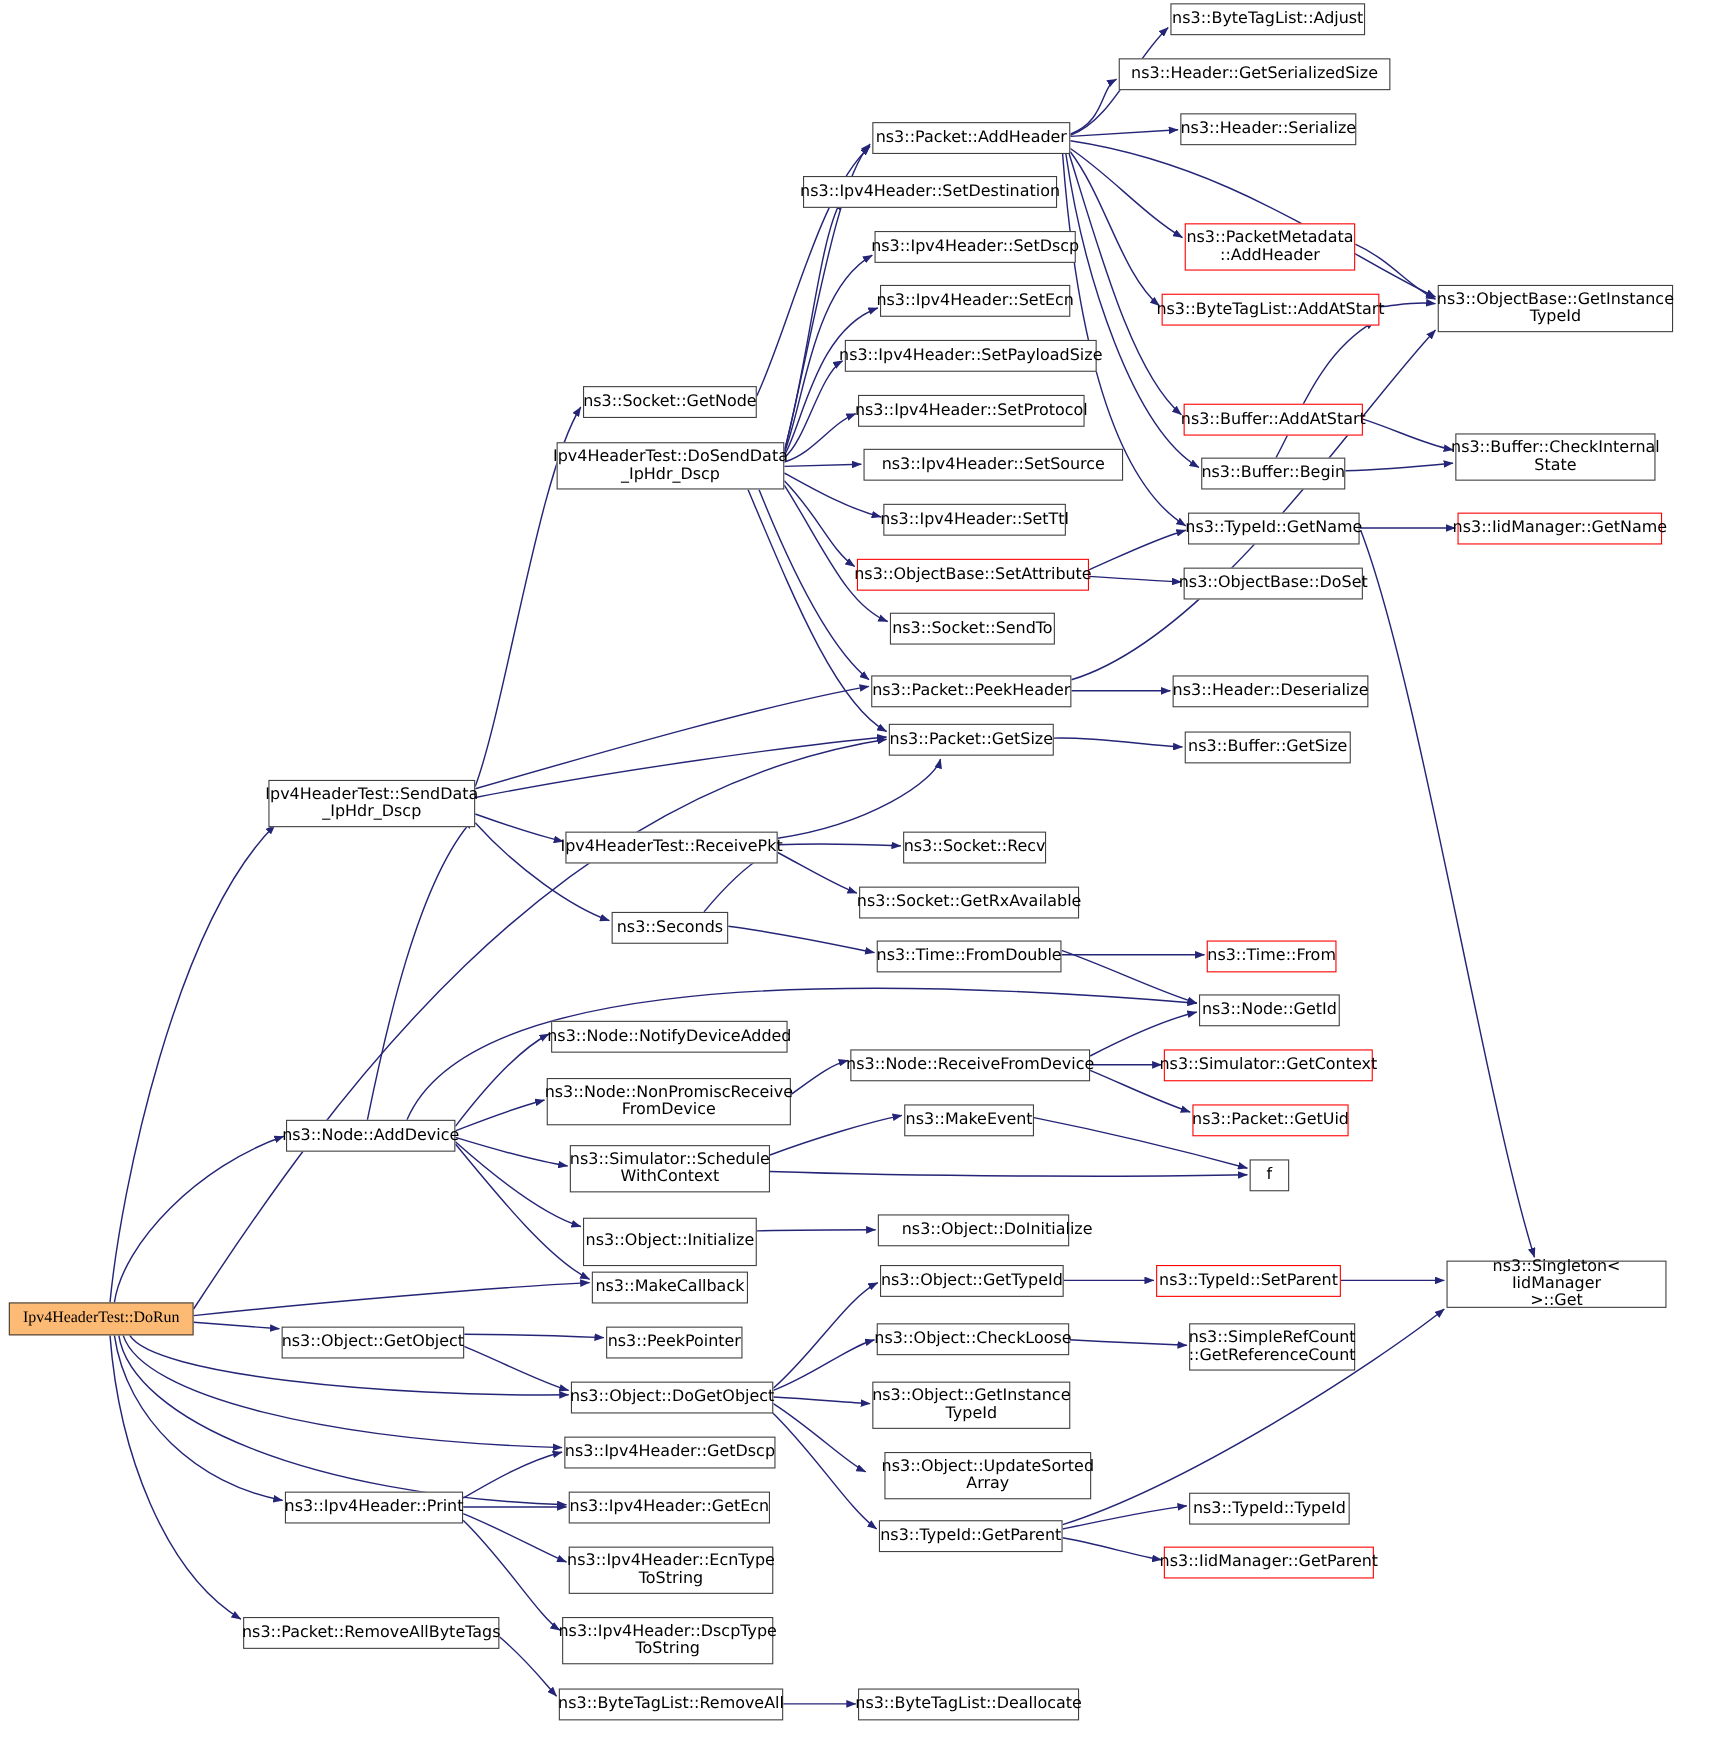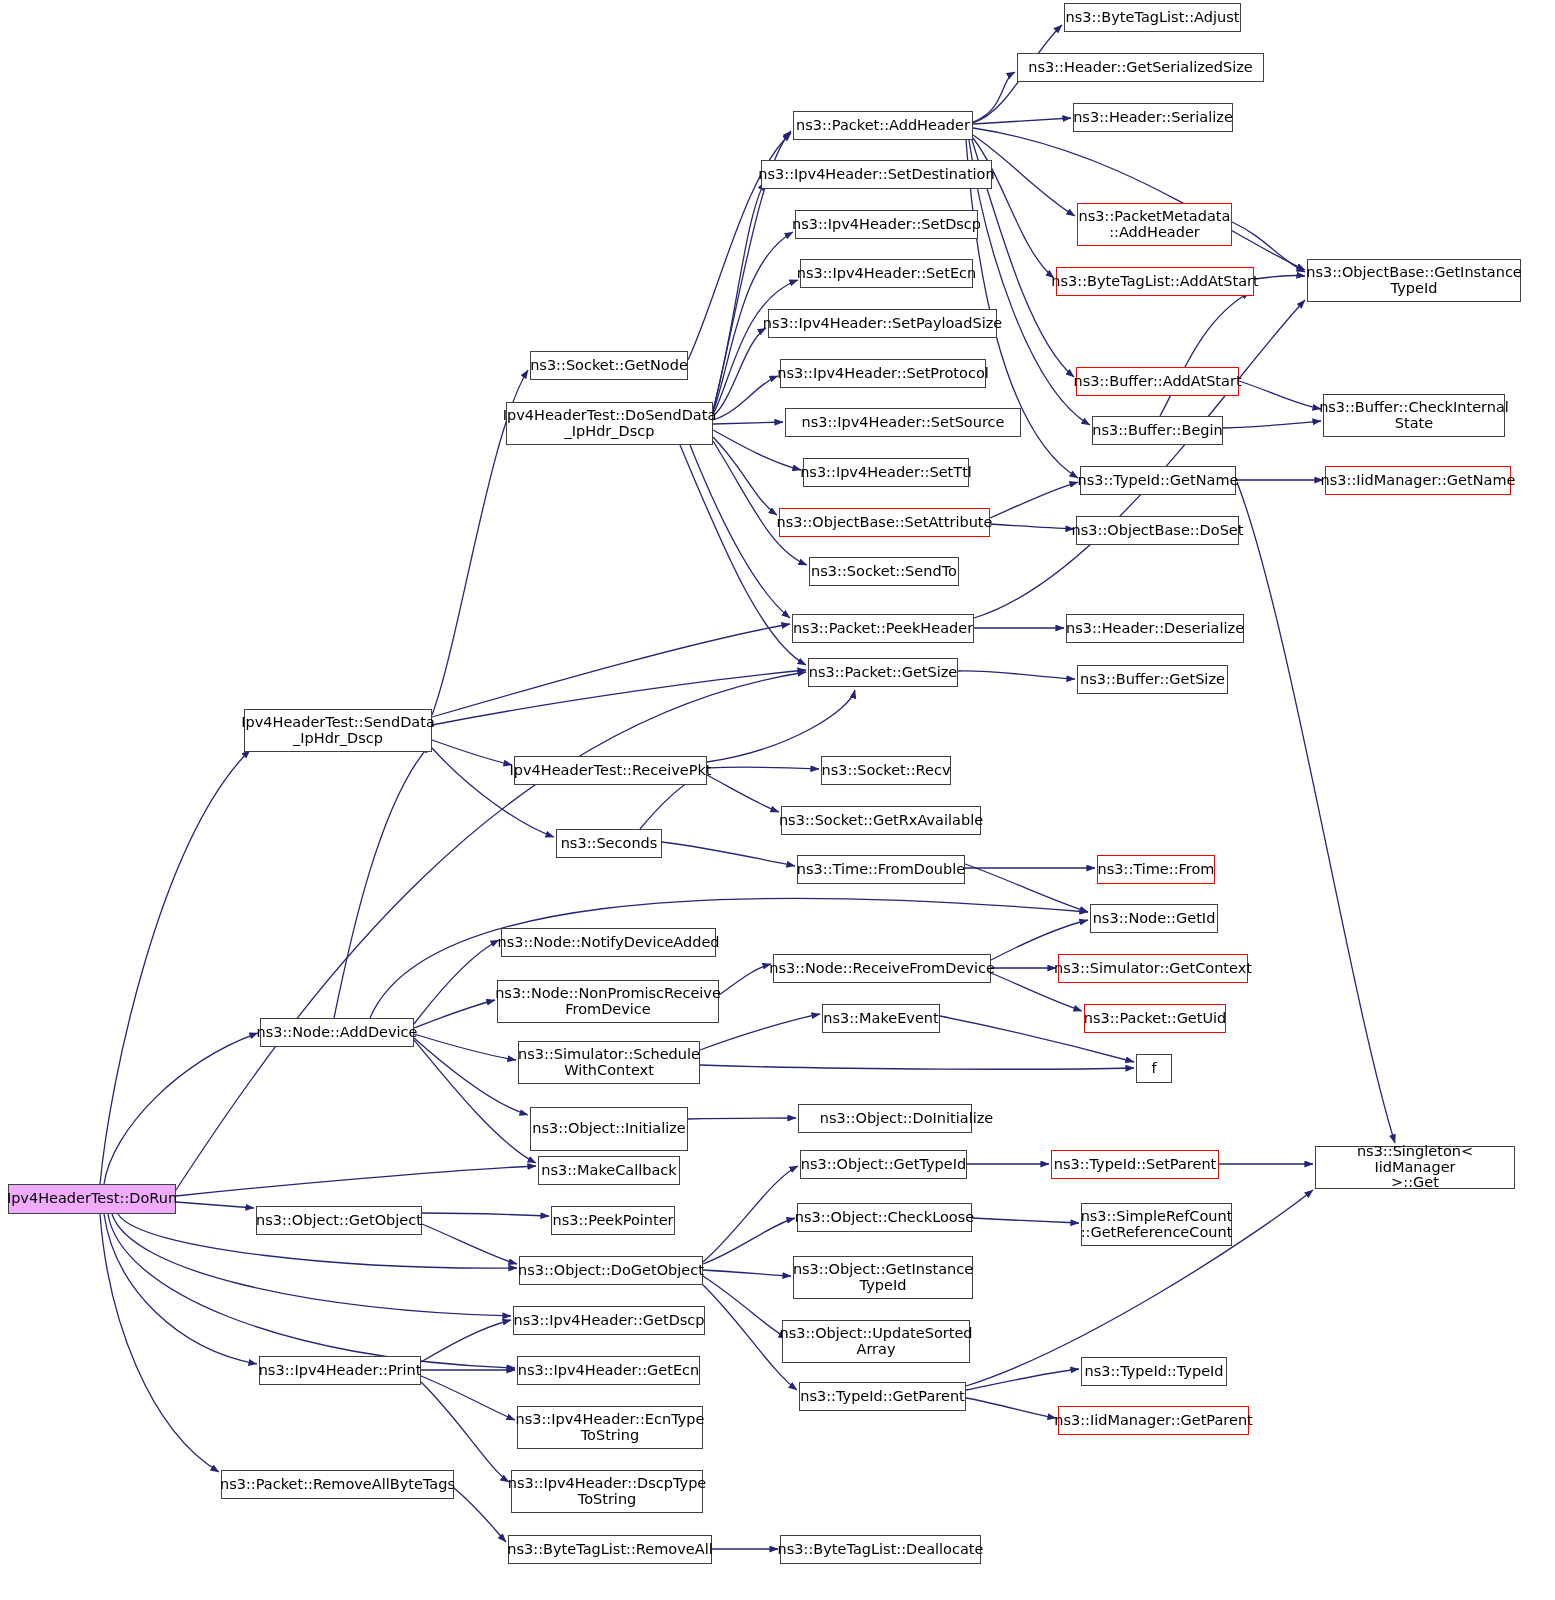--- a/index.html
+++ b/index.html
@@ -3,21 +3,21 @@
 <meta charset="utf-8">
 <style>
   html,body{margin:0;padding:0;background:#ffffff;}
   #canvas{position:relative;width:1555px;height:1600px;background:#ffffff;
           font-family:"DejaVu Sans","Liberation Sans",sans-serif;}
   svg#edges{position:absolute;left:0;top:0;width:1555px;height:1600px;overflow:visible;}
   .node{position:absolute;box-sizing:border-box;display:flex;align-items:center;
         justify-content:center;text-align:center;background:#ffffff;
         border:1px solid #000000;color:#000000;line-height:1.08;
         font-size:14.5px;white-space:pre-line;padding:0 4px;}
-  .node.root{background:#f0abfc;border:1px solid #404040;}
+  .node.root{background:#fdba74;border:1px solid #404040;font-family:Liberation Serif, serif;}
   .node.thick{border:1.6px solid #404040;}
   .node.red{border:1.6px solid #ff0000;}
   .node span{pointer-events:none;}
 </style>
 </head>
 <body>
 
 <div id="canvas">
   <svg id="edges">
     <defs>
@@ -117,21 +117,21 @@
         <path d="M422,1213 C470,1213 525,1215 549,1216" fill="none" stroke="#252577" stroke-width="1.3" marker-end="url(#ar)"></path>
         <path d="M422,1224 C460,1240 495,1258 517,1264" fill="none" stroke="#252577" stroke-width="1.3" marker-end="url(#ar)"></path>
       </g>
   </svg>
   <div id="node-layer">
       <div class="node root" style="left: 8px; top: 1184px; width: 168px; height: 30px;"><span>Ipv4HeaderTest::DoRun</span></div>
       <div class="node thick" style="left: 1064px; top: 3px; width: 177px; height: 29px;"><span>ns3::ByteTagList::Adjust</span></div>
       <div class="node thick" style="left: 1017px; top: 53px; width: 247px; height: 29px;"><span>ns3::Header::GetSerializedSize</span></div>
       <div class="node thick" style="left: 1073px; top: 103px; width: 160px; height: 29px;"><span>ns3::Header::Serialize</span></div>
       <div class="node thick" style="left: 793px; top: 111px; width: 180px; height: 29px;"><span>ns3::Packet::AddHeader</span></div>
-      <div class="node thick" style="left: 761px; top: 160px; width: 231px; height: 29px;"><span>ns3::Ipv4Header::SetDestination</span></div>
+      <div class="node thick" style="left: 730px; top: 160px; width: 231px; height: 29px;"><span>ns3::Ipv4Header::SetDestination</span></div>
       <div class="node thick" style="left: 795px; top: 210px; width: 183px; height: 29px;"><span>ns3::Ipv4Header::SetDscp</span></div>
       <div class="node thick" style="left: 800px; top: 259px; width: 173px; height: 29px;"><span>ns3::Ipv4Header::SetEcn</span></div>
       <div class="node thick" style="left: 768px; top: 309px; width: 229px; height: 29px;"><span>ns3::Ipv4Header::SetPayloadSize</span></div>
       <div class="node thick" style="left: 780px; top: 359px; width: 206px; height: 29px;"><span>ns3::Ipv4Header::SetProtocol</span></div>
       <div class="node thick" style="left: 785px; top: 408px; width: 236px; height: 29px;"><span>ns3::Ipv4Header::SetSource</span></div>
       <div class="node thick" style="left: 803px; top: 458px; width: 166px; height: 29px;"><span>ns3::Ipv4Header::SetTtl</span></div>
       <div class="node red" style="left: 779px; top: 508px; width: 211px; height: 29px;"><span>ns3::ObjectBase::SetAttribute</span></div>
       <div class="node thick" style="left: 809px; top: 557px; width: 150px; height: 29px;"><span>ns3::Socket::SendTo</span></div>
       <div class="node red" style="left: 1077px; top: 203px; width: 155px; height: 43px;"><span>ns3::PacketMetadata
 ::AddHeader</span></div>
@@ -180,21 +180,21 @@
       <div class="node thick" style="left: 1315px; top: 1146px; width: 200px; height: 43px;"><span>ns3::Singleton&lt; IidManager
 &gt;::Get</span></div>
       <div class="node thick" style="left: 256px; top: 1206px; width: 166px; height: 29px;"><span>ns3::Object::GetObject</span></div>
       <div class="node thick" style="left: 551px; top: 1206px; width: 124px; height: 29px;"><span>ns3::PeekPointer</span></div>
       <div class="node thick" style="left: 797px; top: 1203px; width: 175px; height: 29px;"><span>ns3::Object::CheckLoose</span></div>
       <div class="node thick" style="left: 1081px; top: 1203px; width: 151px; height: 43px;"><span>ns3::SimpleRefCount
 ::GetReferenceCount</span></div>
       <div class="node thick" style="left: 519px; top: 1256px; width: 184px; height: 29px;"><span>ns3::Object::DoGetObject</span></div>
       <div class="node thick" style="left: 793px; top: 1256px; width: 180px; height: 43px;"><span>ns3::Object::GetInstance
 TypeId</span></div>
-      <div class="node thick" style="left: 782px; top: 1320px; width: 188px; height: 43px;"><span>ns3::Object::UpdateSorted
+      <div class="node thick" style="left: 804px; top: 1320px; width: 188px; height: 43px;"><span>ns3::Object::UpdateSorted
 Array</span></div>
       <div class="node thick" style="left: 513px; top: 1306px; width: 192px; height: 29px;"><span>ns3::Ipv4Header::GetDscp</span></div>
       <div class="node thick" style="left: 517px; top: 1356px; width: 183px; height: 29px;"><span>ns3::Ipv4Header::GetEcn</span></div>
       <div class="node thick" style="left: 259px; top: 1356px; width: 162px; height: 29px;"><span>ns3::Ipv4Header::Print</span></div>
       <div class="node thick" style="left: 799px; top: 1382px; width: 167px; height: 29px;"><span>ns3::TypeId::GetParent</span></div>
       <div class="node thick" style="left: 1081px; top: 1357px; width: 146px; height: 29px;"><span>ns3::TypeId::TypeId</span></div>
       <div class="node red" style="left: 1058px; top: 1406px; width: 191px; height: 29px;"><span>ns3::IidManager::GetParent</span></div>
       <div class="node thick" style="left: 517px; top: 1406px; width: 186px; height: 43px;"><span>ns3::Ipv4Header::EcnType
 ToString</span></div>
       <div class="node thick" style="left: 511px; top: 1470px; width: 192px; height: 43px;"><span>ns3::Ipv4Header::DscpType

